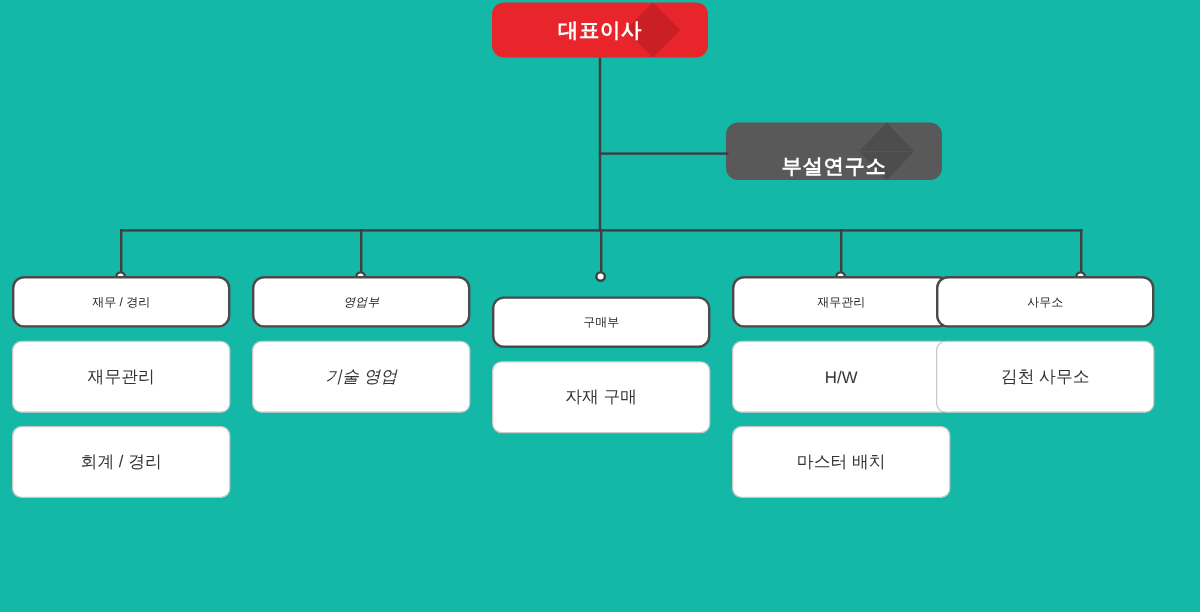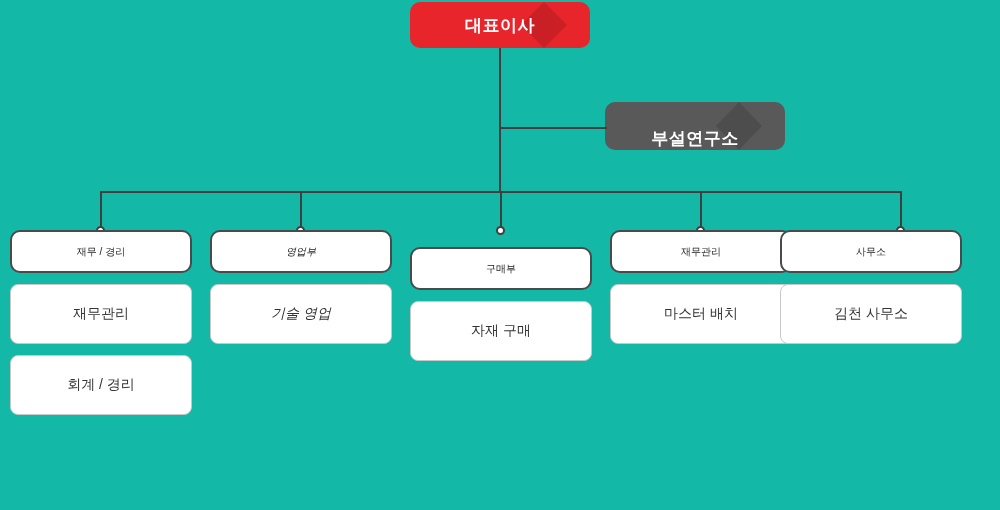--- a/index.html
+++ b/index.html
@@ -175,20 +175,23 @@
     <div class="sub-item">
       <span>자재 구매</span>
     </div>
   </div>
 
   <div class="dept-col" style="left:610px;">
     <div class="dept-head">
       <span>재무관리</span>
     </div>
     <div class="sub-item">
+      <span>H/W</span>
+    </div>
+    <div class="sub-item">
       <span>마스터 배치</span>
     </div>
   </div>
 
   <div class="dept-col" style="left:780px;">
     <div class="dept-head">
       <span>사무소</span>
     </div>
     <div class="sub-item">
       <span>김천 사무소</span>

